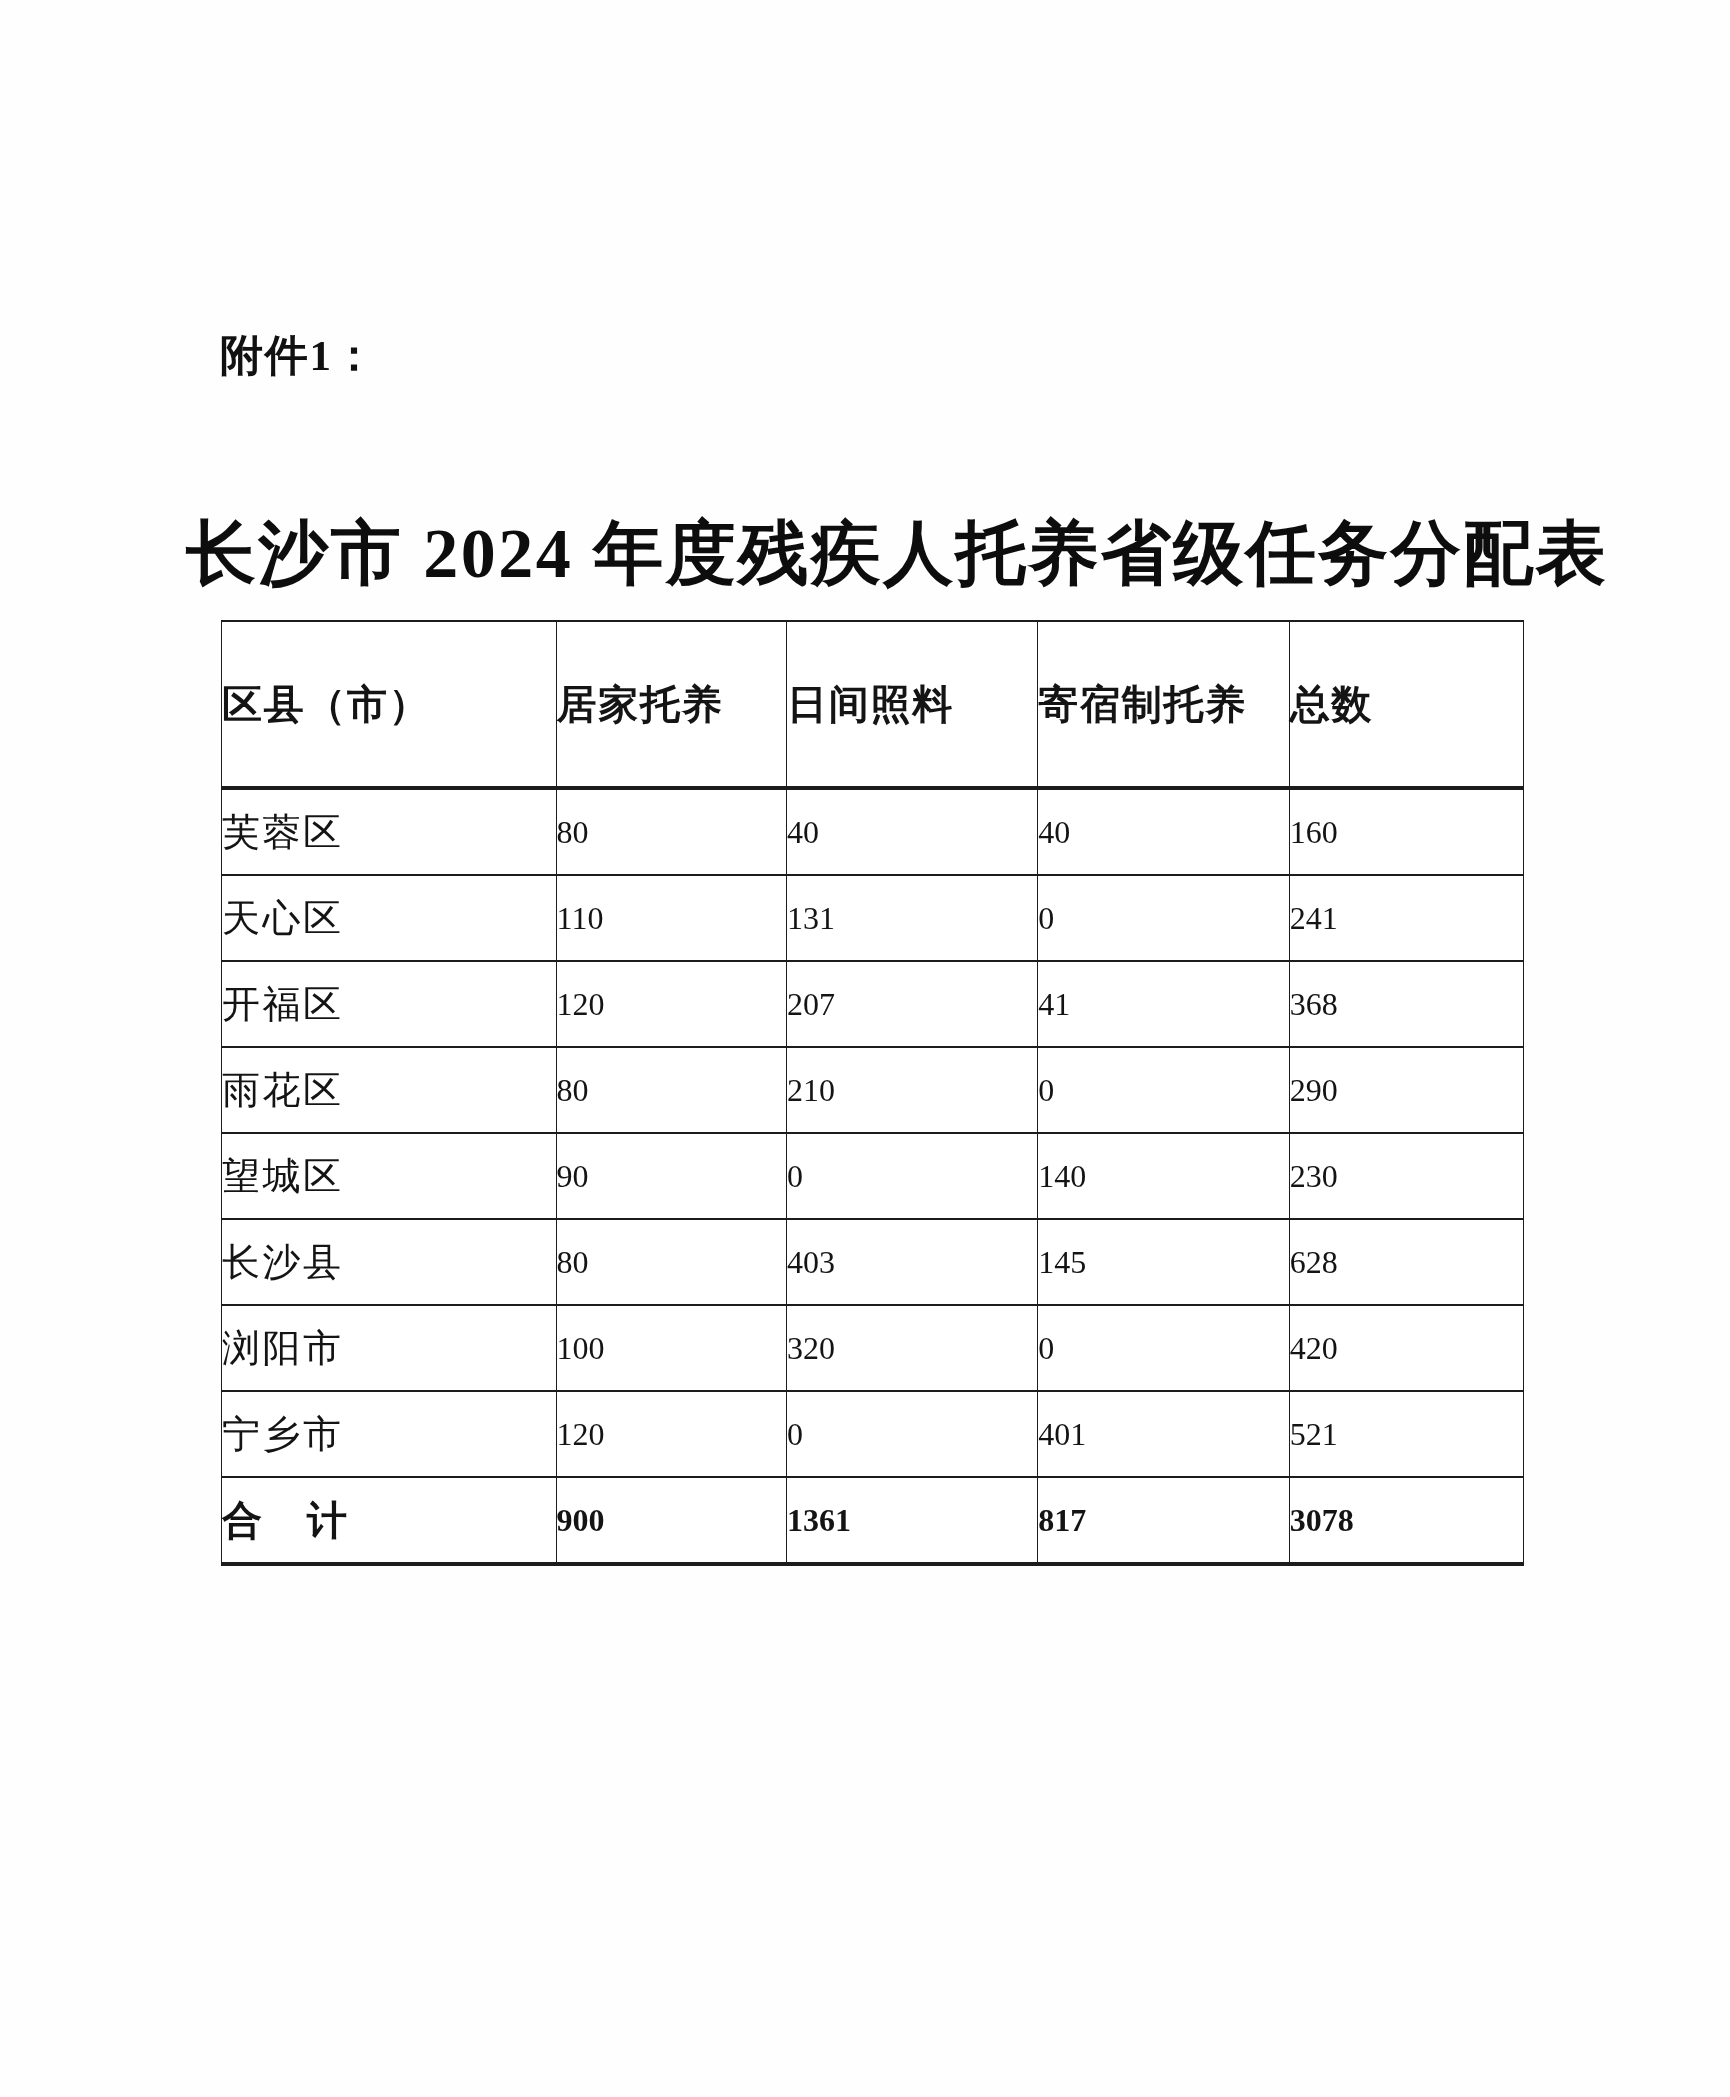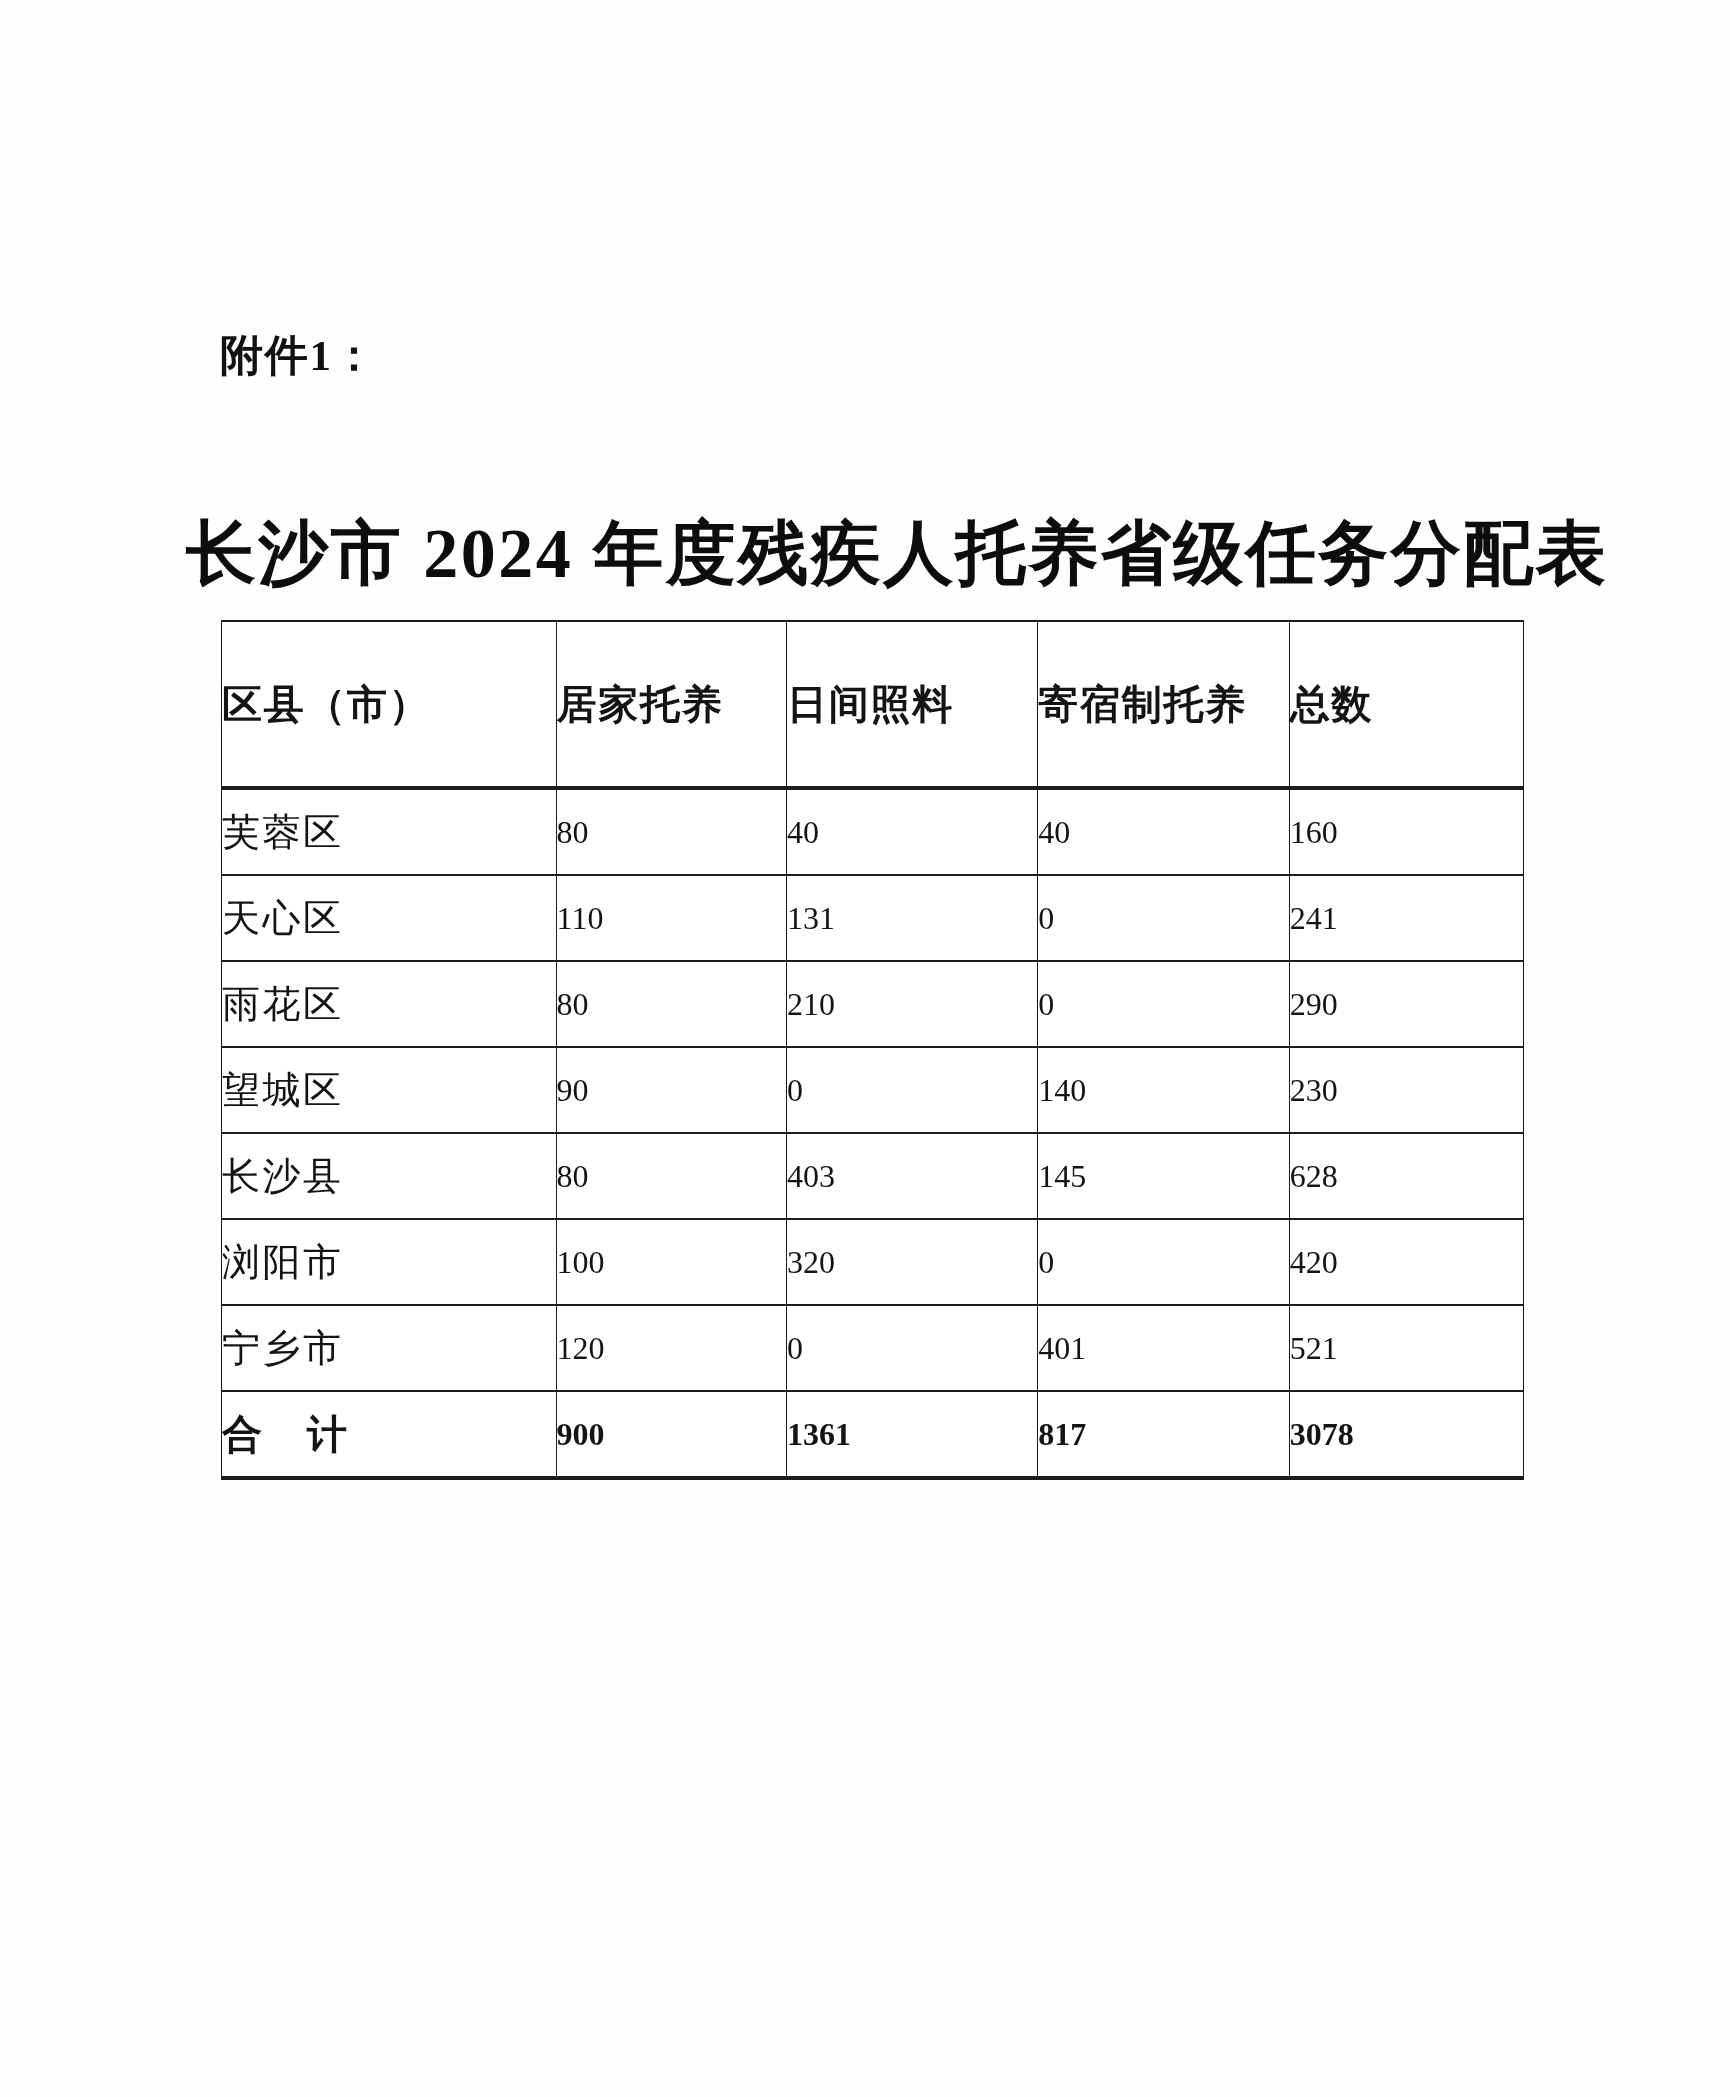--- a/index.html
+++ b/index.html
@@ -123,20 +123,27 @@
         <td>160</td>
       </tr>
       <tr>
         <td class="region">天心区</td>
         <td>110</td>
         <td>131</td>
         <td>0</td>
         <td>241</td>
       </tr>
       <tr>
+        <td class="region">开福区</td>
+        <td>120</td>
+        <td>207</td>
+        <td>41</td>
+        <td>368</td>
+      </tr>
+      <tr>
         <td class="region">雨花区</td>
         <td>80</td>
         <td>210</td>
         <td>0</td>
         <td>290</td>
       </tr>
       <tr>
         <td class="region">望城区</td>
         <td>90</td>
         <td>0</td>

